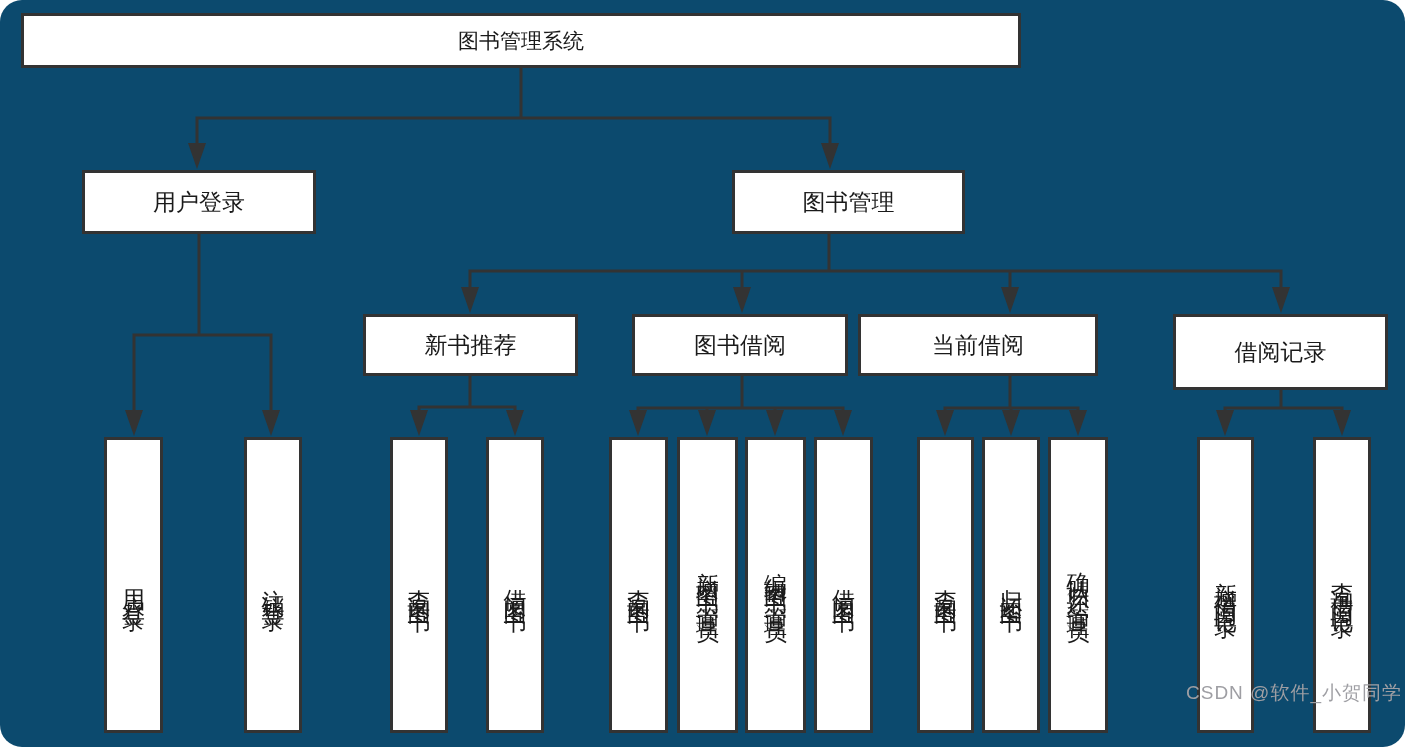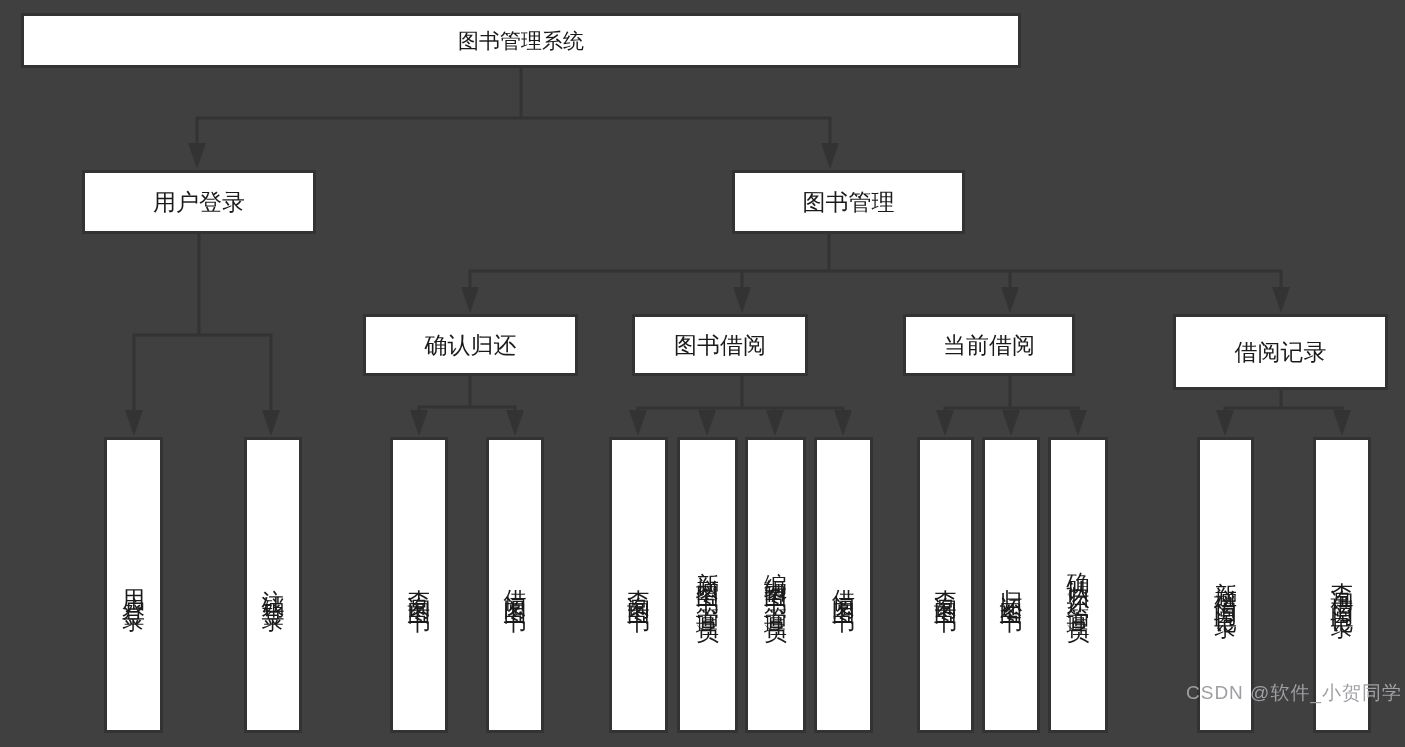--- a/index.html
+++ b/index.html
@@ -1,22 +1,23 @@
 <!DOCTYPE html>
 <html><head>
 <meta charset="utf-8">
 <style>
   html, body { margin: 0; padding: 0; background: #ffffff; }
   #canvas {
     position: relative;
     width: 1405px;
     height: 747px;
-    background: #404040;
+    background: #0c4a6e;
     font-family: "Liberation Sans", sans-serif;
     overflow: hidden;
+    border-radius: 22px;
   }
   #wires { position: absolute; left: 0; top: 0; z-index: 0; }
   .box {
     position: absolute;
     box-sizing: border-box;
     background: #ffffff;
     border: 3px solid #333333;
     display: flex;
     align-items: center;
     justify-content: center;
@@ -92,26 +93,26 @@
   </div>
 
   <div class="box" style="left:82px; top:170px; width:234px; height:64px;">
     <span>用户登录</span>
   </div>
   <div class="box" style="left:732px; top:170px; width:233px; height:64px;">
     <span>图书管理</span>
   </div>
 
   <div class="box" style="left:363px; top:314px; width:215px; height:62px;">
-    <span>确认归还</span>
+    <span>新书推荐</span>
   </div>
-  <div class="box" style="left:632px; top:314px; width:176px; height:62px;">
+  <div class="box" style="left:632px; top:314px; width:216px; height:62px;">
     <span>图书借阅</span>
   </div>
-  <div class="box" style="left:903px; top:314px; width:172px; height:62px;text-align:center;">
+  <div class="box" style="left:858px; top:314px; width:240px; height:62px;text-align:center;">
     <span>当前借阅</span>
   </div>
   <div class="box" style="left:1173px; top:314px; width:215px; height:76px;">
     <span>借阅记录</span>
   </div>
 
   <div class="box vbox" style="left:104px; top:437px; width:59px; height:296px;">
     <span>用户登录</span>
   </div>
   <div class="box vbox" style="left:244px; top:437px; width:58px; height:296px;">

